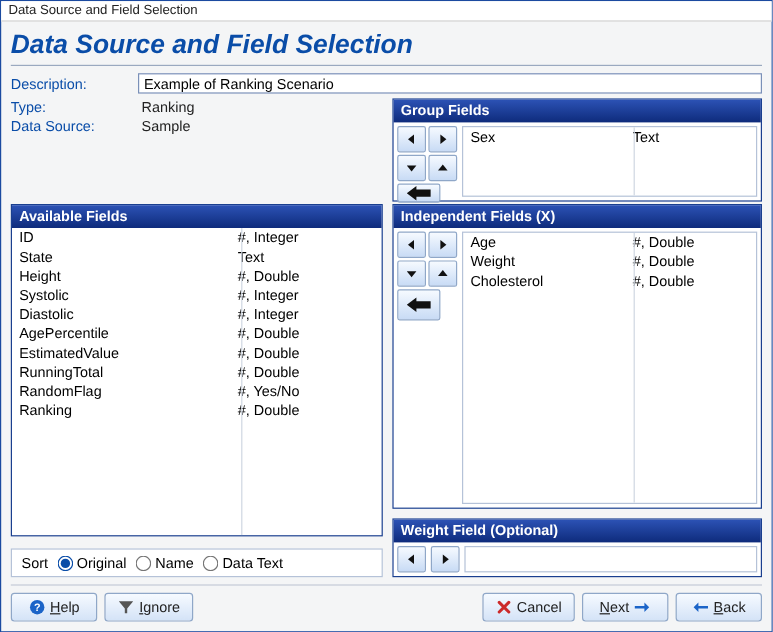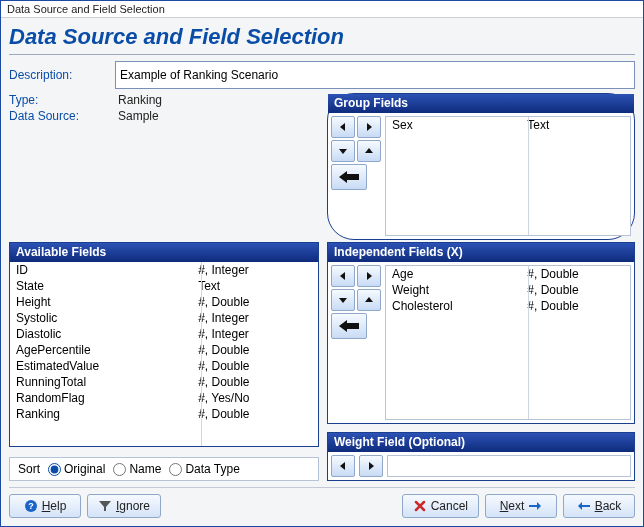--- a/index.html
+++ b/index.html
@@ -52,21 +52,21 @@
     width: 90px;
     color: #0a4da8;
   }
   .form-input {
     flex: 1;
     border: 1px solid #7a90b8;
     background: #fff;
     padding: 1px 4px;
     font-size: 12px;
     font-family: inherit;
-    height: 28px;
+    height: 17px;
   }
   .form-static {
     color: #222;
     padding: 0 3px;
   }
   .win-btn {
     background: linear-gradient(#f6faff, #d4e3f7);
     border: 1px solid #8fa7c8;
     border-radius: 3px;
     padding: 2px 8px;
@@ -207,21 +207,21 @@
           <span class="form-label">Type:</span>
           <span class="form-static">Ranking</span>
         </div>
         <div class="form-row">
           <span class="form-label">Data Source:</span>
           <span class="form-static">Sample</span>
         </div>
       </div>
 
       <div style="flex:1;">
-        <div class="panel-box" style="height:147px;border-radius:27px;">
+        <div class="panel-box" style="height:86px;">
           <div class="panel-header">Group Fields</div>
           <div class="group-body">
             <div class="arrows-block">
               <div class="arrow-row">
                 <button class="nav-btn">
                     <svg class="tri" viewBox="0 0 10 10">
                       <path d="M7 1 L2 5 L7 9 Z"></path>
                     </svg>
                   </button>
                 <button class="nav-btn">
@@ -314,21 +314,21 @@
           <label class="radio-label">
             <input type="radio" name="sort" value="original" checked="" style="">
               <span>Original</span>
           </label>
           <label class="radio-label">
             <input type="radio" name="sort" value="name" style="">
               <span>Name</span>
           </label>
           <label class="radio-label">
             <input type="radio" name="sort" value="datatype" style="">
-              <span>Data Type</span>
+              <span>Data Text</span>
           </label>
         </div>
       </div>
 
       <div class="right-col">
         <div class="panel-box" style="flex:1; min-height:0;">
           <div class="panel-header">Independent Fields (X)</div>
           <div class="indep-body" style="flex:1;">
             <div class="arrows-block">
               <div class="arrow-row">

